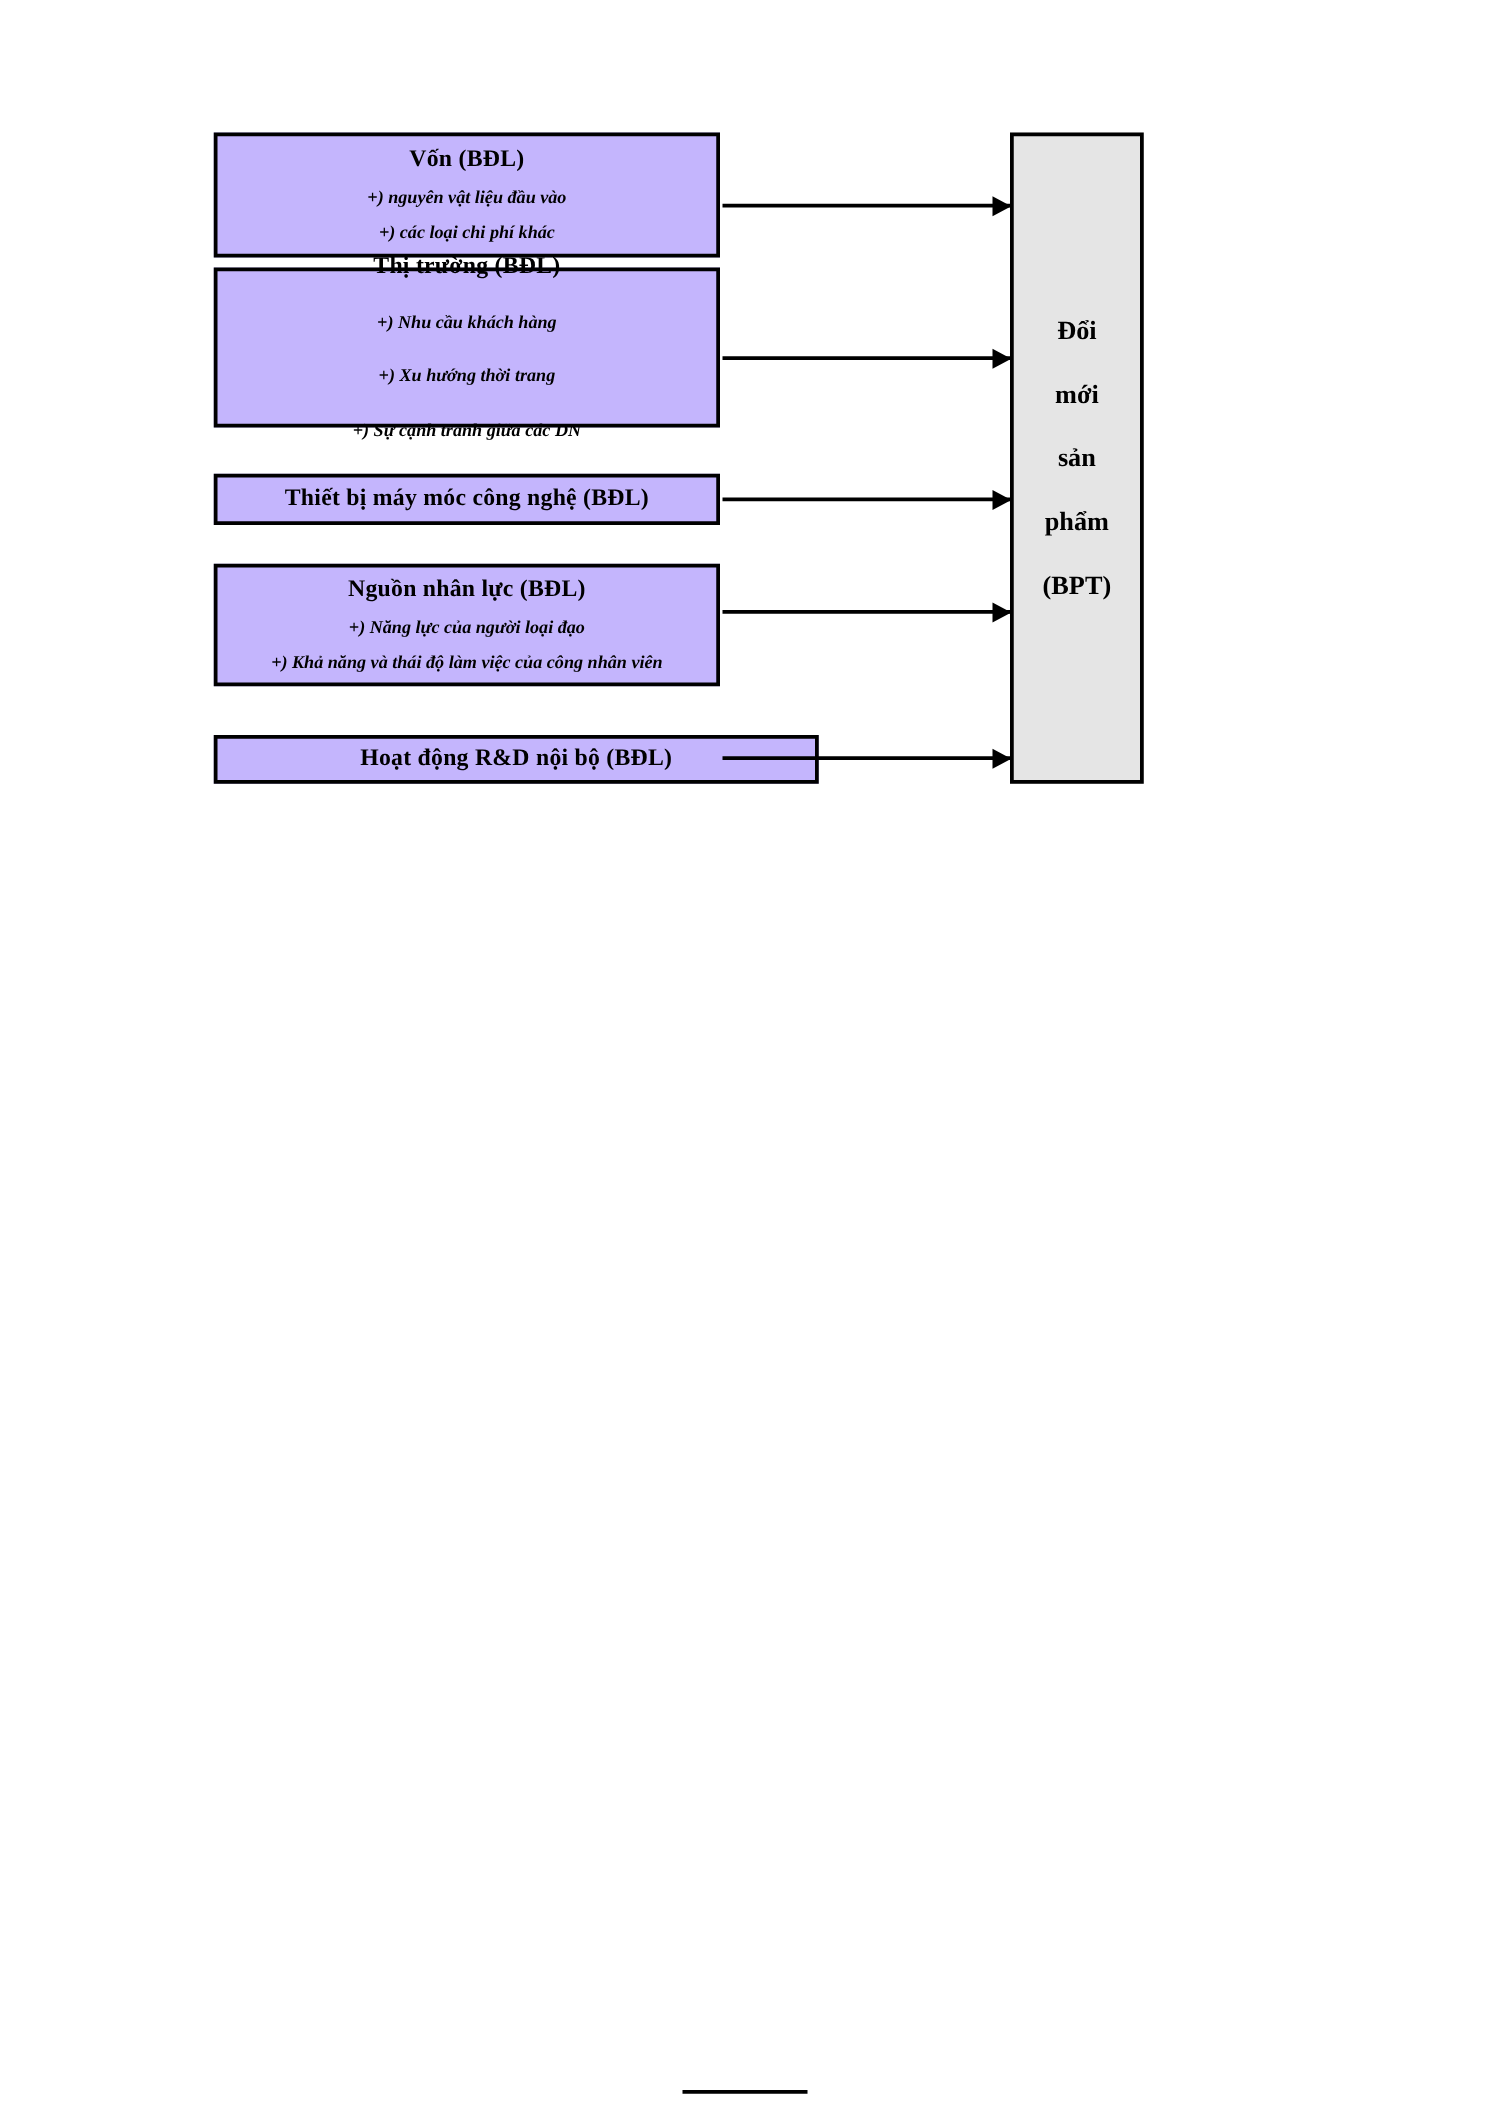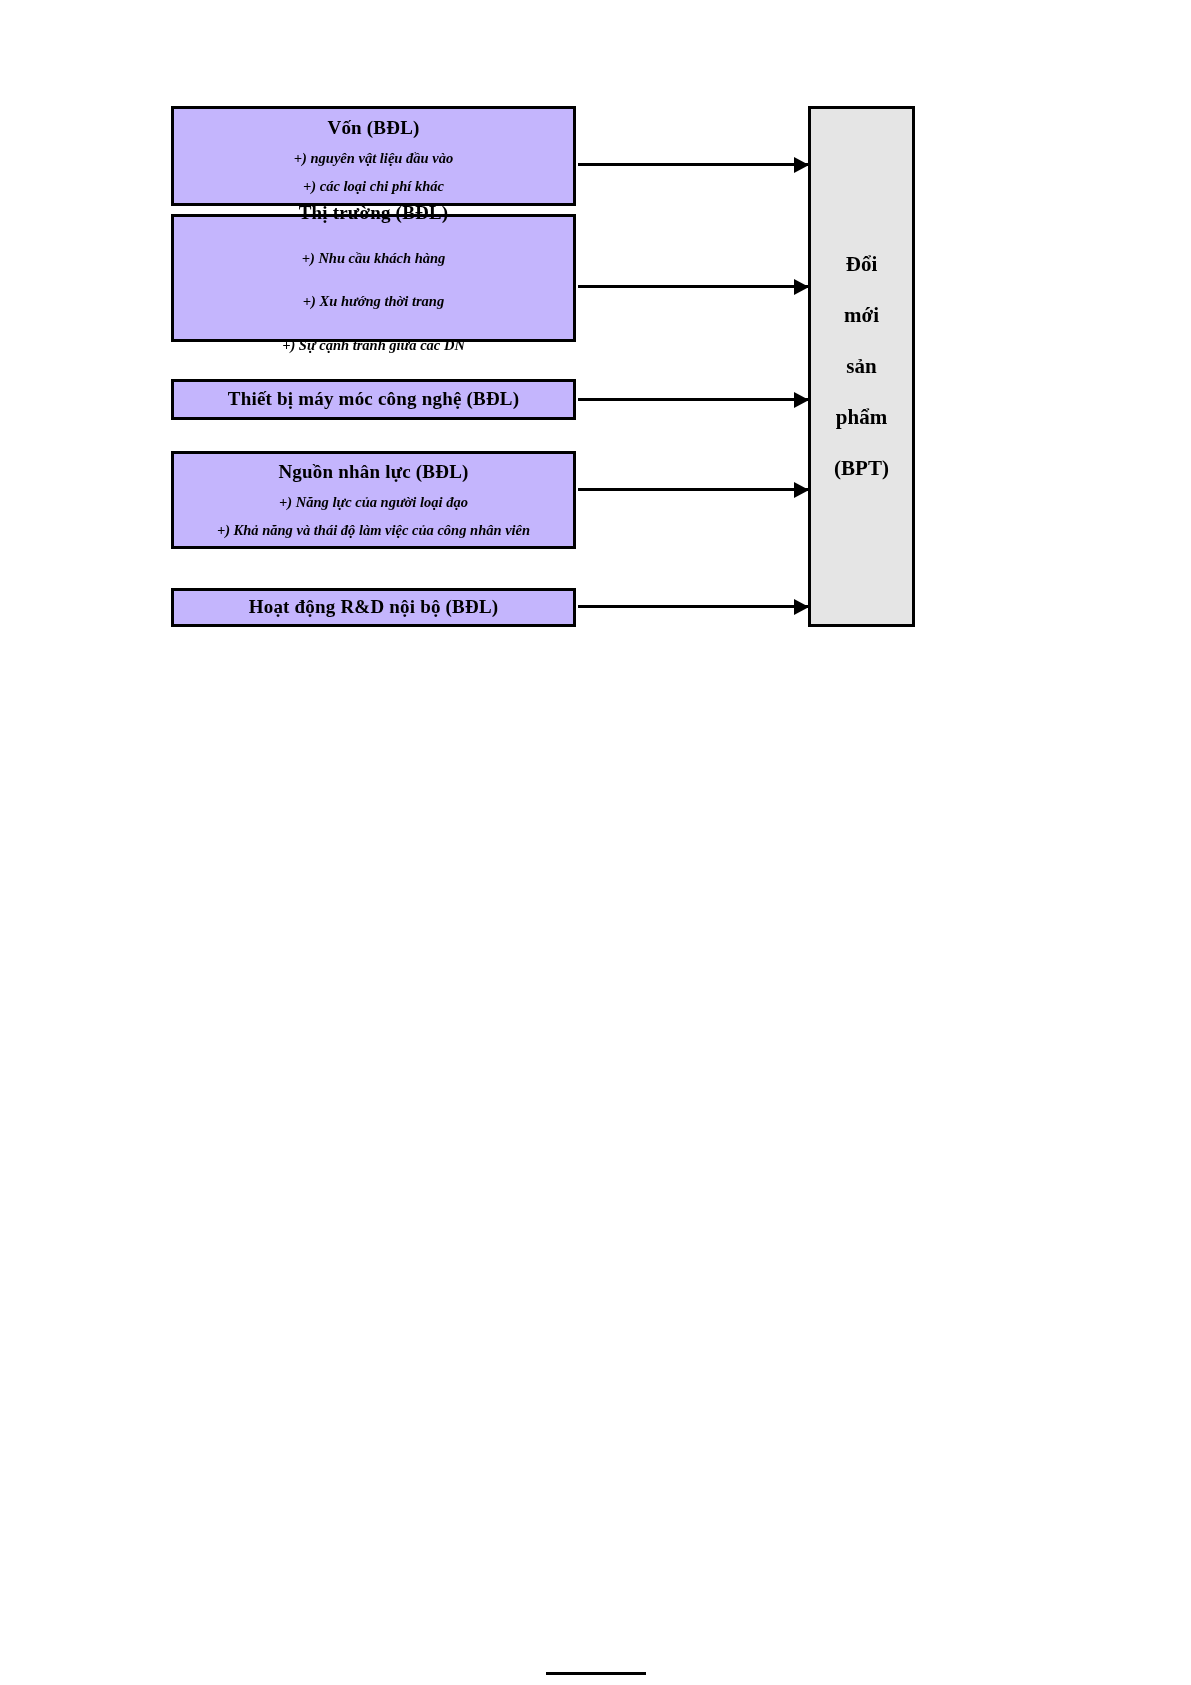--- a/index.html
+++ b/index.html
@@ -49,21 +49,21 @@
   
   .node .node-title { margin-bottom: 10px; }
   .node .node-item + .node-item { margin-top: 11px; }
   .node.single .node-title { margin-bottom: 0; text-align: center; }
 
   
   #box-von        { left: 171px; top: 106px;  width: 405px; height: 100px; }
   #box-thitruong  { left: 171px; top: 214px;  width: 405px; height: 128px; gap: 15px; }
   #box-thietbi    { left: 171px; top: 379px;  width: 405px; height: 41px;  }
   #box-nhanluc    { left: 171px; top: 441px;  width: 405px; height: 98px; margin-top: 10px;  }
-  #box-rnd        { left: 171px; top: 588px;  width: 405px; height: 39px;  }
+  #box-rnd        { left: 171px; top: 588px;  width: 484px; height: 39px;  }
 
   
   #box-output {
     position: absolute;
     left: 808px;
     top: 106px;
     width: 107px;
     height: 521px;
     box-sizing: border-box;
     border: 3px solid #000000;

